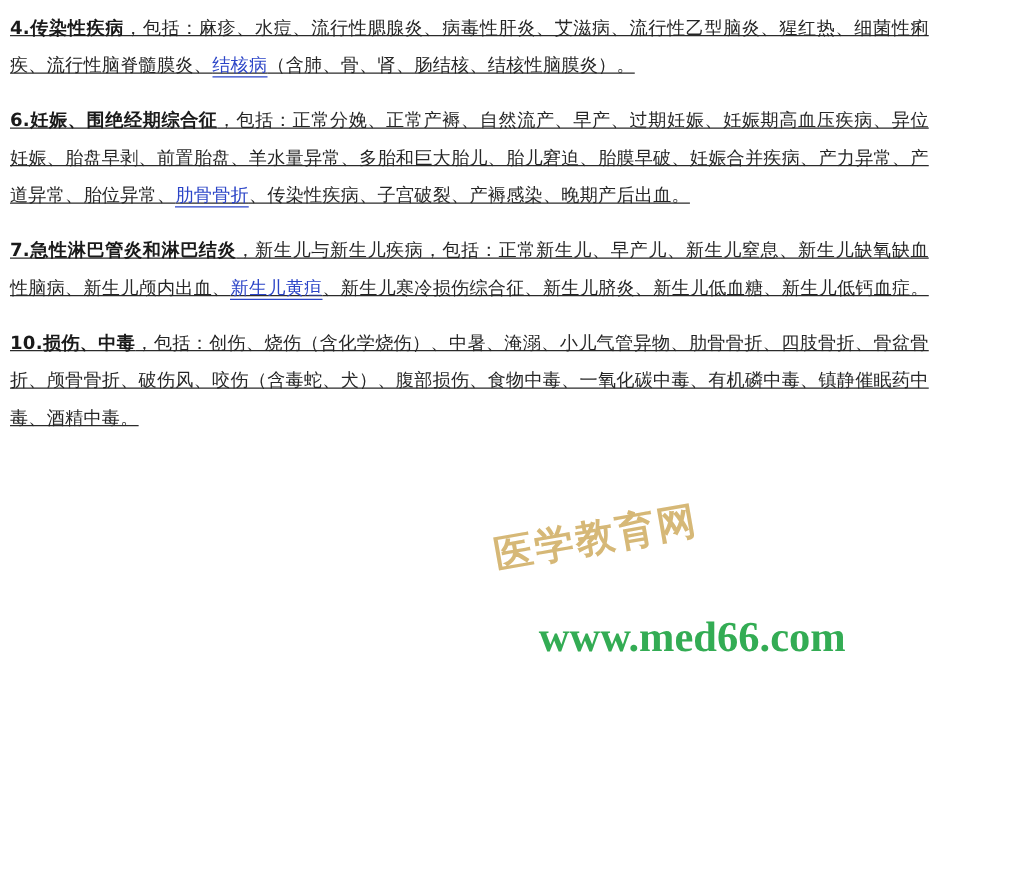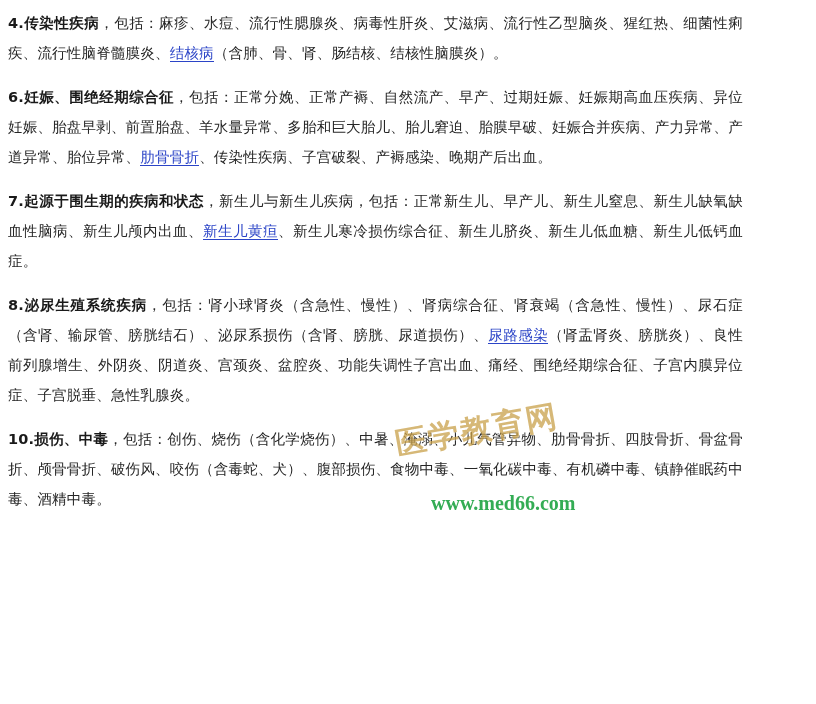--- a/index.html
+++ b/index.html
@@ -13,20 +13,21 @@
     font-family: "DejaVu Sans", "Liberation Sans", sans-serif;
     color: #2b2b2b;
     overflow: hidden;
     position: relative;
   }
   #doc {
     position: relative;
     padding: 8px 14px 0 8px;
     box-sizing: border-box;
     width: 757px;
+    text-decoration: underline;
   }
   .para {
     font-size: 14.5px;
     line-height: 30px;
     margin: 0 0 14px 0;
     text-align: justify;
     letter-spacing: 0.2px;
     color: #262626;
   }
   .para .num {
@@ -65,21 +66,21 @@
     transform-origin: left top;
     letter-spacing: 2px;
     text-shadow: 1px 1px 0 rgba(255,255,255,0.55);
     white-space: nowrap;
     font-family: "DejaVu Sans", "Liberation Sans", sans-serif;
   }
   #wm-url {
     position: absolute;
     left: 431px;
     top: 492px;
-    font-size: 20px;
+    font-size: 34px;
     font-weight: bold;
     color: #29a84b;
     opacity: 0.95;
     white-space: nowrap;
     font-family: "Liberation Serif", "DejaVu Serif", serif;
   }
 </style>
 </head>
 <body>
 
@@ -88,26 +89,23 @@
   <p class="para">
     <span class="num">4.</span><span class="head">传染性疾病</span><span>，包括：麻疹、水痘、流行性腮腺炎、病毒性肝炎、艾滋病、流行性乙型脑炎、猩红热、细菌性痢疾、流行性脑脊髓膜炎、</span><a class="link">结核病</a><span>（含肺、骨、肾、肠结核、结核性脑膜炎）。</span>
   </p>
 
 
   <p class="para">
     <span class="num">6.</span><span class="head">妊娠、围绝经期综合征</span><span>，包括：正常分娩、正常产褥、自然流产、早产、过期妊娠、妊娠期高血压疾病、异位妊娠、胎盘早剥、前置胎盘、羊水量异常、多胎和巨大胎儿、胎儿窘迫、胎膜早破、妊娠合并疾病、产力异常、产道异常、胎位异常、</span><a class="link">肋骨骨折</a><span>、传染性疾病、子宫破裂、产褥感染、晚期产后出血。</span>
   </p>
 
   <p class="para">
-    <span class="num">7.</span><span class="head">起源于围生期的疾病和状态</span><span>，新生儿与新生儿疾病，包括：正常新生儿、早产儿、新生儿窒息、新生儿缺氧缺血性脑病、新生儿颅内出血、</span><a class="link">新生儿黄疸</a><span>、新生儿寒冷损伤综合征、新生儿脐炎、新生儿低血糖、新生儿低钙血症。</span>
+    <span class="num">7.</span><span class="head">急性淋巴管炎和淋巴结炎</span><span>，新生儿与新生儿疾病，包括：正常新生儿、早产儿、新生儿窒息、新生儿缺氧缺血性脑病、新生儿颅内出血、</span><a class="link">新生儿黄疸</a><span>、新生儿寒冷损伤综合征、新生儿脐炎、新生儿低血糖、新生儿低钙血症。</span>
   </p>
 
-  <p class="para">
-    <span class="num">8.</span><span class="head">泌尿生殖系统疾病</span><span>，包括：肾小球肾炎（含急性、慢性）、肾病综合征、肾衰竭（含急性、慢性）、尿石症（含肾、输尿管、膀胱结石）、泌尿系损伤（含肾、膀胱、尿道损伤）、</span><a class="link">尿路感染</a><span>（肾盂肾炎、膀胱炎）、良性前列腺增生、外阴炎、阴道炎、宫颈炎、盆腔炎、功能失调性子宫出血、痛经、围绝经期综合征、子宫内膜异位症、子宫脱垂、急性乳腺炎。</span>
-  </p>
 
 
   <p class="para">
     <span class="num">10.</span><span class="head">损伤、中毒</span><span>，包括：创伤、烧伤（含化学烧伤）、中暑、淹溺、小儿气管异物、肋骨骨折、四肢骨折、骨盆骨折、颅骨骨折、破伤风、咬伤（含毒蛇、犬）、腹部损伤、食物中毒、一氧化碳中毒、有机磷中毒、镇静催眠药中毒、酒精中毒。</span>
   </p>
 
 
 </div>
 
 <div id="watermark">

